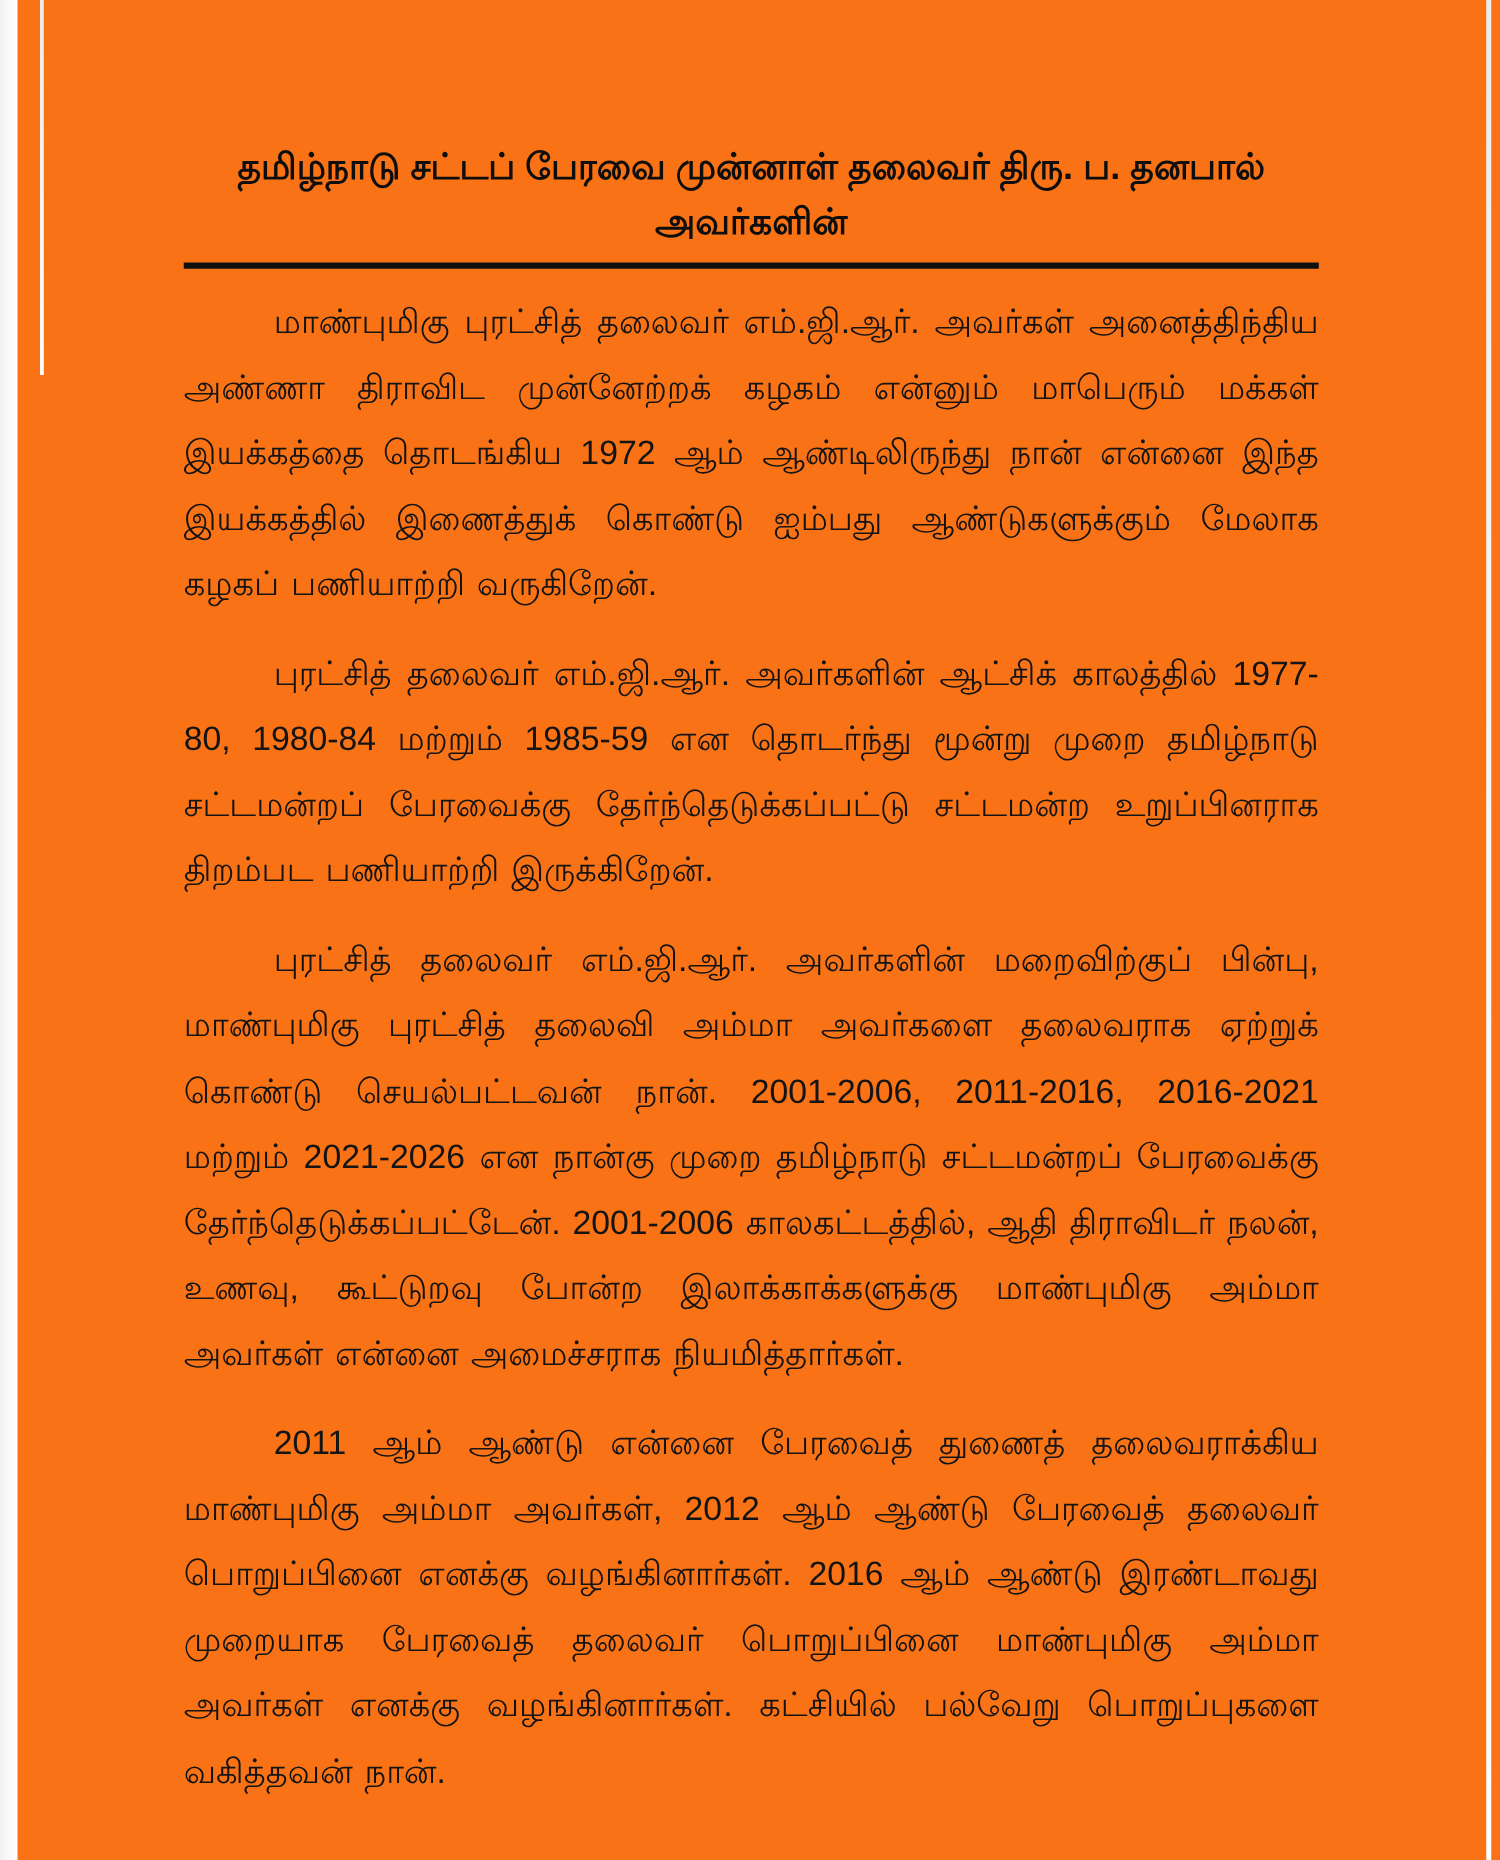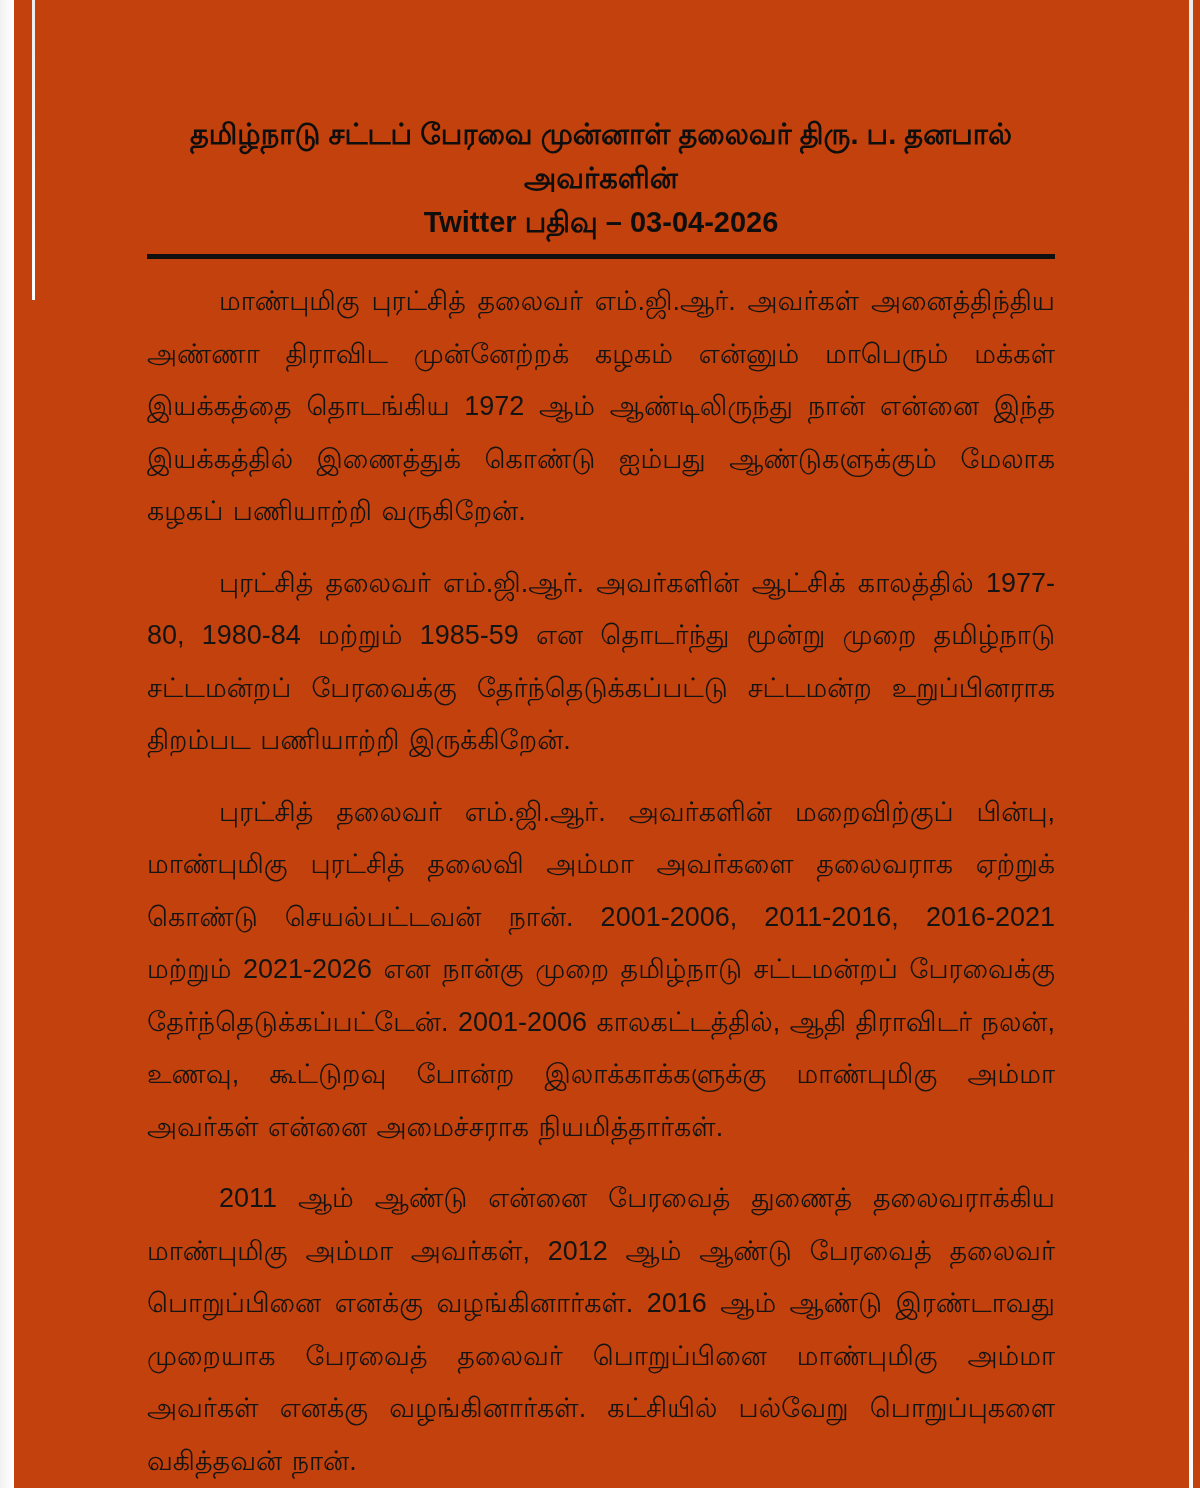--- a/index.html
+++ b/index.html
@@ -10,21 +10,21 @@
   body {
     width: 1200px;
     height: 1488px;
     position: relative;
     font-family: "Liberation Sans", sans-serif;
     overflow: hidden;
   }
   .sheet {
     position: absolute;
     inset: 0;
-    background: #c2410c;
+    background: #f97316;
   }
   
   .edge-left {
     position: absolute;
     left: 0; top: 0;
     width: 14px; height: 100%;
     background: linear-gradient(90deg, #f1f1f1 0%, #fafafa 55%, #ffffff 100%);
   }
   .edge-left-line {
     position: absolute;
@@ -73,21 +73,20 @@
 <body>
 
 <div class="sheet">
   <div class="edge-left"></div>
   <div class="edge-left-line"></div>
   <div class="edge-right"></div>
 
   <div class="content">
     <div class="title">
       <span class="title-line">தமிழ்நாடு சட்டப் பேரவை முன்னாள் தலைவர் திரு. ப. தனபால் அவர்களின்</span>
-      <span class="title-line">Twitter பதிவு – 03-04-2026</span>
     </div>
 
     <div class="rule"></div>
 
     <p class="body-para">மாண்புமிகு புரட்சித் தலைவர் எம்.ஜி.ஆர். அவர்கள் அனைத்திந்திய அண்ணா திராவிட முன்னேற்றக் கழகம் என்னும் மாபெரும் மக்கள் இயக்கத்தை தொடங்கிய 1972 ஆம் ஆண்டிலிருந்து நான் என்னை இந்த இயக்கத்தில் இணைத்துக் கொண்டு ஐம்பது ஆண்டுகளுக்கும் மேலாக கழகப் பணியாற்றி வருகிறேன்.</p>
 
     <p class="body-para">புரட்சித் தலைவர் எம்.ஜி.ஆர். அவர்களின் ஆட்சிக் காலத்தில் 1977-80, 1980-84 மற்றும் 1985-59 என தொடர்ந்து மூன்று முறை தமிழ்நாடு சட்டமன்றப் பேரவைக்கு தேர்ந்தெடுக்கப்பட்டு சட்டமன்ற உறுப்பினராக திறம்பட பணியாற்றி இருக்கிறேன்.</p>
 
     <p class="body-para">புரட்சித் தலைவர் எம்.ஜி.ஆர். அவர்களின் மறைவிற்குப் பின்பு, மாண்புமிகு புரட்சித் தலைவி அம்மா அவர்களை தலைவராக ஏற்றுக் கொண்டு செயல்பட்டவன் நான்.  2001-2006, 2011-2016, 2016-2021 மற்றும் 2021-2026 என நான்கு முறை தமிழ்நாடு சட்டமன்றப் பேரவைக்கு தேர்ந்தெடுக்கப்பட்டேன்.  2001-2006 காலகட்டத்தில், ஆதி திராவிடர் நலன், உணவு, கூட்டுறவு போன்ற இலாக்காக்களுக்கு மாண்புமிகு அம்மா அவர்கள் என்னை அமைச்சராக நியமித்தார்கள்.</p>
 

